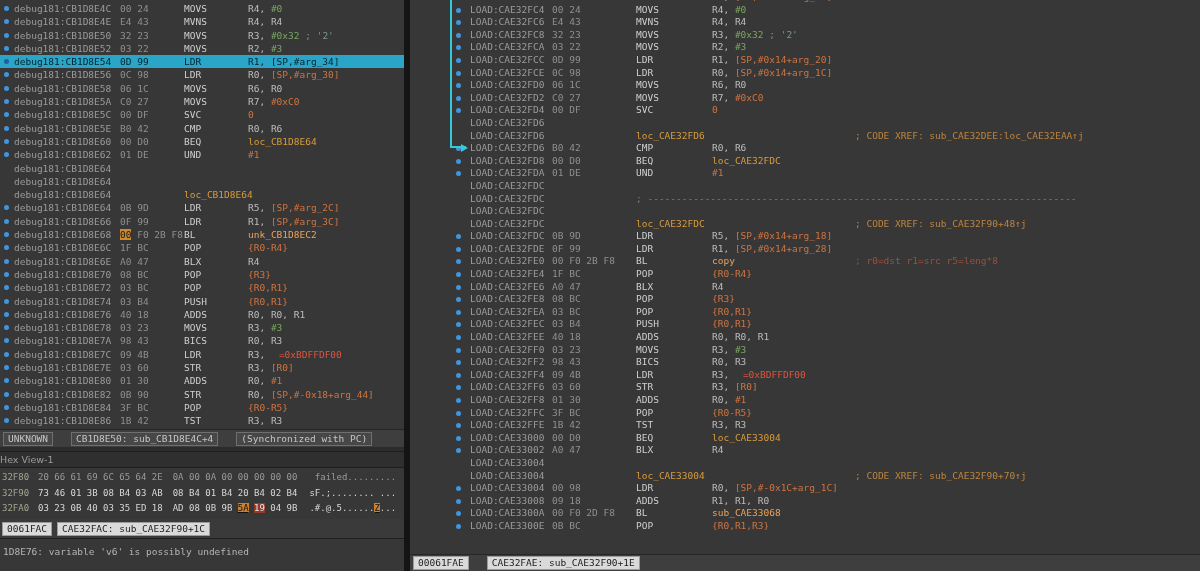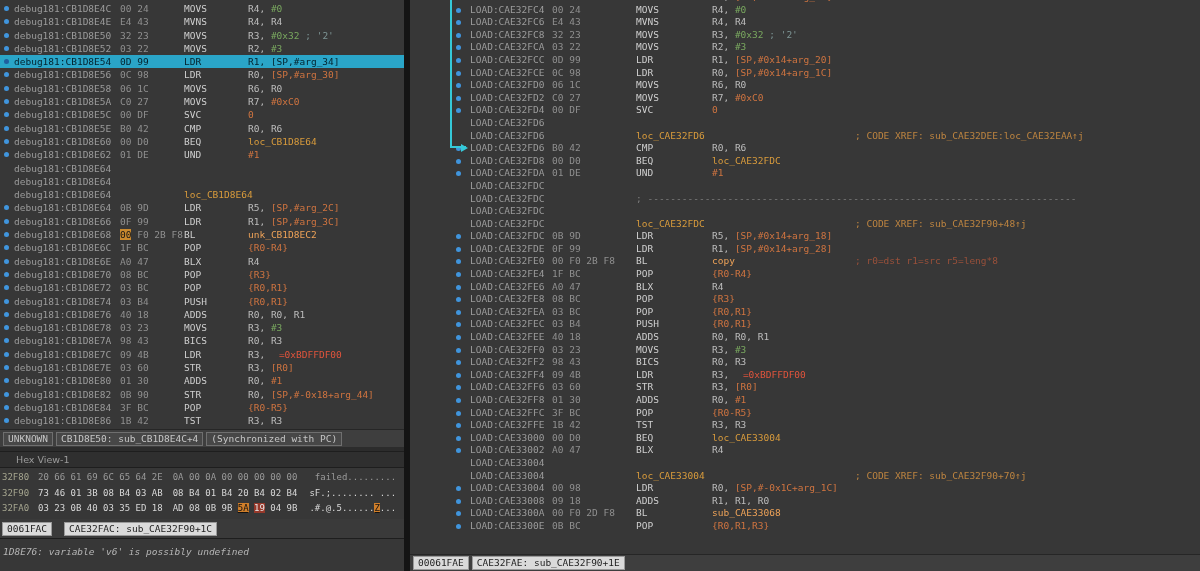--- a/index.html
+++ b/index.html
@@ -51,42 +51,42 @@
   .hl{background:#2aa5c8;}
   .hl span{color:#03232e !important;background:transparent !important;}
   .hl .dot{background:#1f5f9e !important;}
 
   #jump-arrow{position:absolute;left:40px;top:0;width:14px;height:146px;
     border-left:2px solid #35c9d9;border-bottom:2px solid #35c9d9;z-index:3;}
   #jump-arrow:after{content:"";position:absolute;right:-2px;bottom:-6px;width:0;height:0;
     border-left:7px solid #35c9d9;border-top:4px solid transparent;border-bottom:4px solid transparent;}
 
   .statusbar{height:17px;background:#3e3e3e;border-top:1px solid #262626;
-    display:flex;align-items:center;gap:3px;padding:0 3px;font-size:9.5px;flex:none;}
+    display:flex;align-items:center;gap:18px;padding:0 3px;font-size:9.5px;flex:none;}
   #right-statusbar{height:16px;}
   .chip{padding:0 4px;height:12px;line-height:12px;display:inline-block;}
   .chip-dark{border:1px solid #6f6f6f;background:#474747;color:#c6c6c6;}
   .chip-light{border:1px solid #9a9a9a;background:#dadada;color:#1d1d1d;}
 
   .spacer{height:4px;background:#2c2c2c;flex:none;}
   .caption{height:15px;background:#2f2f2f;border-top:1px solid #1e1e1e;border-bottom:1px solid #1e1e1e;
     color:#9c9c9c;font-family:"DejaVu Sans",sans-serif;font-size:9.5px;display:flex;align-items:center;
-    padding-left:16px;flex:none;}
+    padding-left:0;flex:none;}
   #hexrows{height:49px;padding:2px 0 0 2px;font-size:9px;background:#373737;flex:none;overflow:hidden;}
   .hexrow{white-space:pre;line-height:15.5px;height:15.5px;}
   .hexrow.dim span{color:#9a9a9a;}
   .hexrow.bright span{color:#d8d8d8;}
   .hexaddr{display:inline-block;width:36px;color:#a5a58f !important;}
   .hgroup{display:inline-block;margin-right:10px;}
   .hascii{margin-left:2px;}
   span.hxo{background:#cf7e2a;color:#111 !important;text-decoration:underline;}
   span.hxr{background:#96382a;color:#e8e8e8 !important;}
-  .chipbar{height:19px;background:#3a3a3a;display:flex;align-items:center;gap:12px;padding:0 2px;
+  .chipbar{height:19px;background:#3a3a3a;display:flex;align-items:center;gap:5px;padding:0 2px;
     font-size:9.5px;flex:none;}
-  #output-content{flex:1;overflow:hidden;background:#373737;border-top:1px solid #1e1e1e;font-style:italic;}
+  #output-content{flex:1;overflow:hidden;background:#373737;border-top:1px solid #1e1e1e;}
   .outmsg{padding:7px 0 0 3px;font-size:9.5px;color:#b5b5b5;white-space:pre;}
 </style>
 </head>
 <body>
 
 <div id="left-window" class="window">
   <div id="left-disasm" class="disasm">
       <div class="drow"><span class="dot"></span><span class="addr">debug181:CB1D8E4C</span><span class="bytes"><span class="t-by">00 24</span></span><span class="codearea"><span class="mncol"><span class="t-mn">MOVS</span></span><span class="t-r">R4, </span><span class="t-n">#0</span></span></div>
       <div class="drow"><span class="dot"></span><span class="addr">debug181:CB1D8E4E</span><span class="bytes"><span class="t-by">E4 43</span></span><span class="codearea"><span class="mncol"><span class="t-mn">MVNS</span></span><span class="t-r">R4, R4</span></span></div>
       <div class="drow"><span class="dot"></span><span class="addr">debug181:CB1D8E50</span><span class="bytes"><span class="t-by">32 23</span></span><span class="codearea"><span class="mncol"><span class="t-mn">MOVS</span></span><span class="t-r">R3, </span><span class="t-n">#0x32</span><span class="t-c"> ; '2'</span></span></div>

